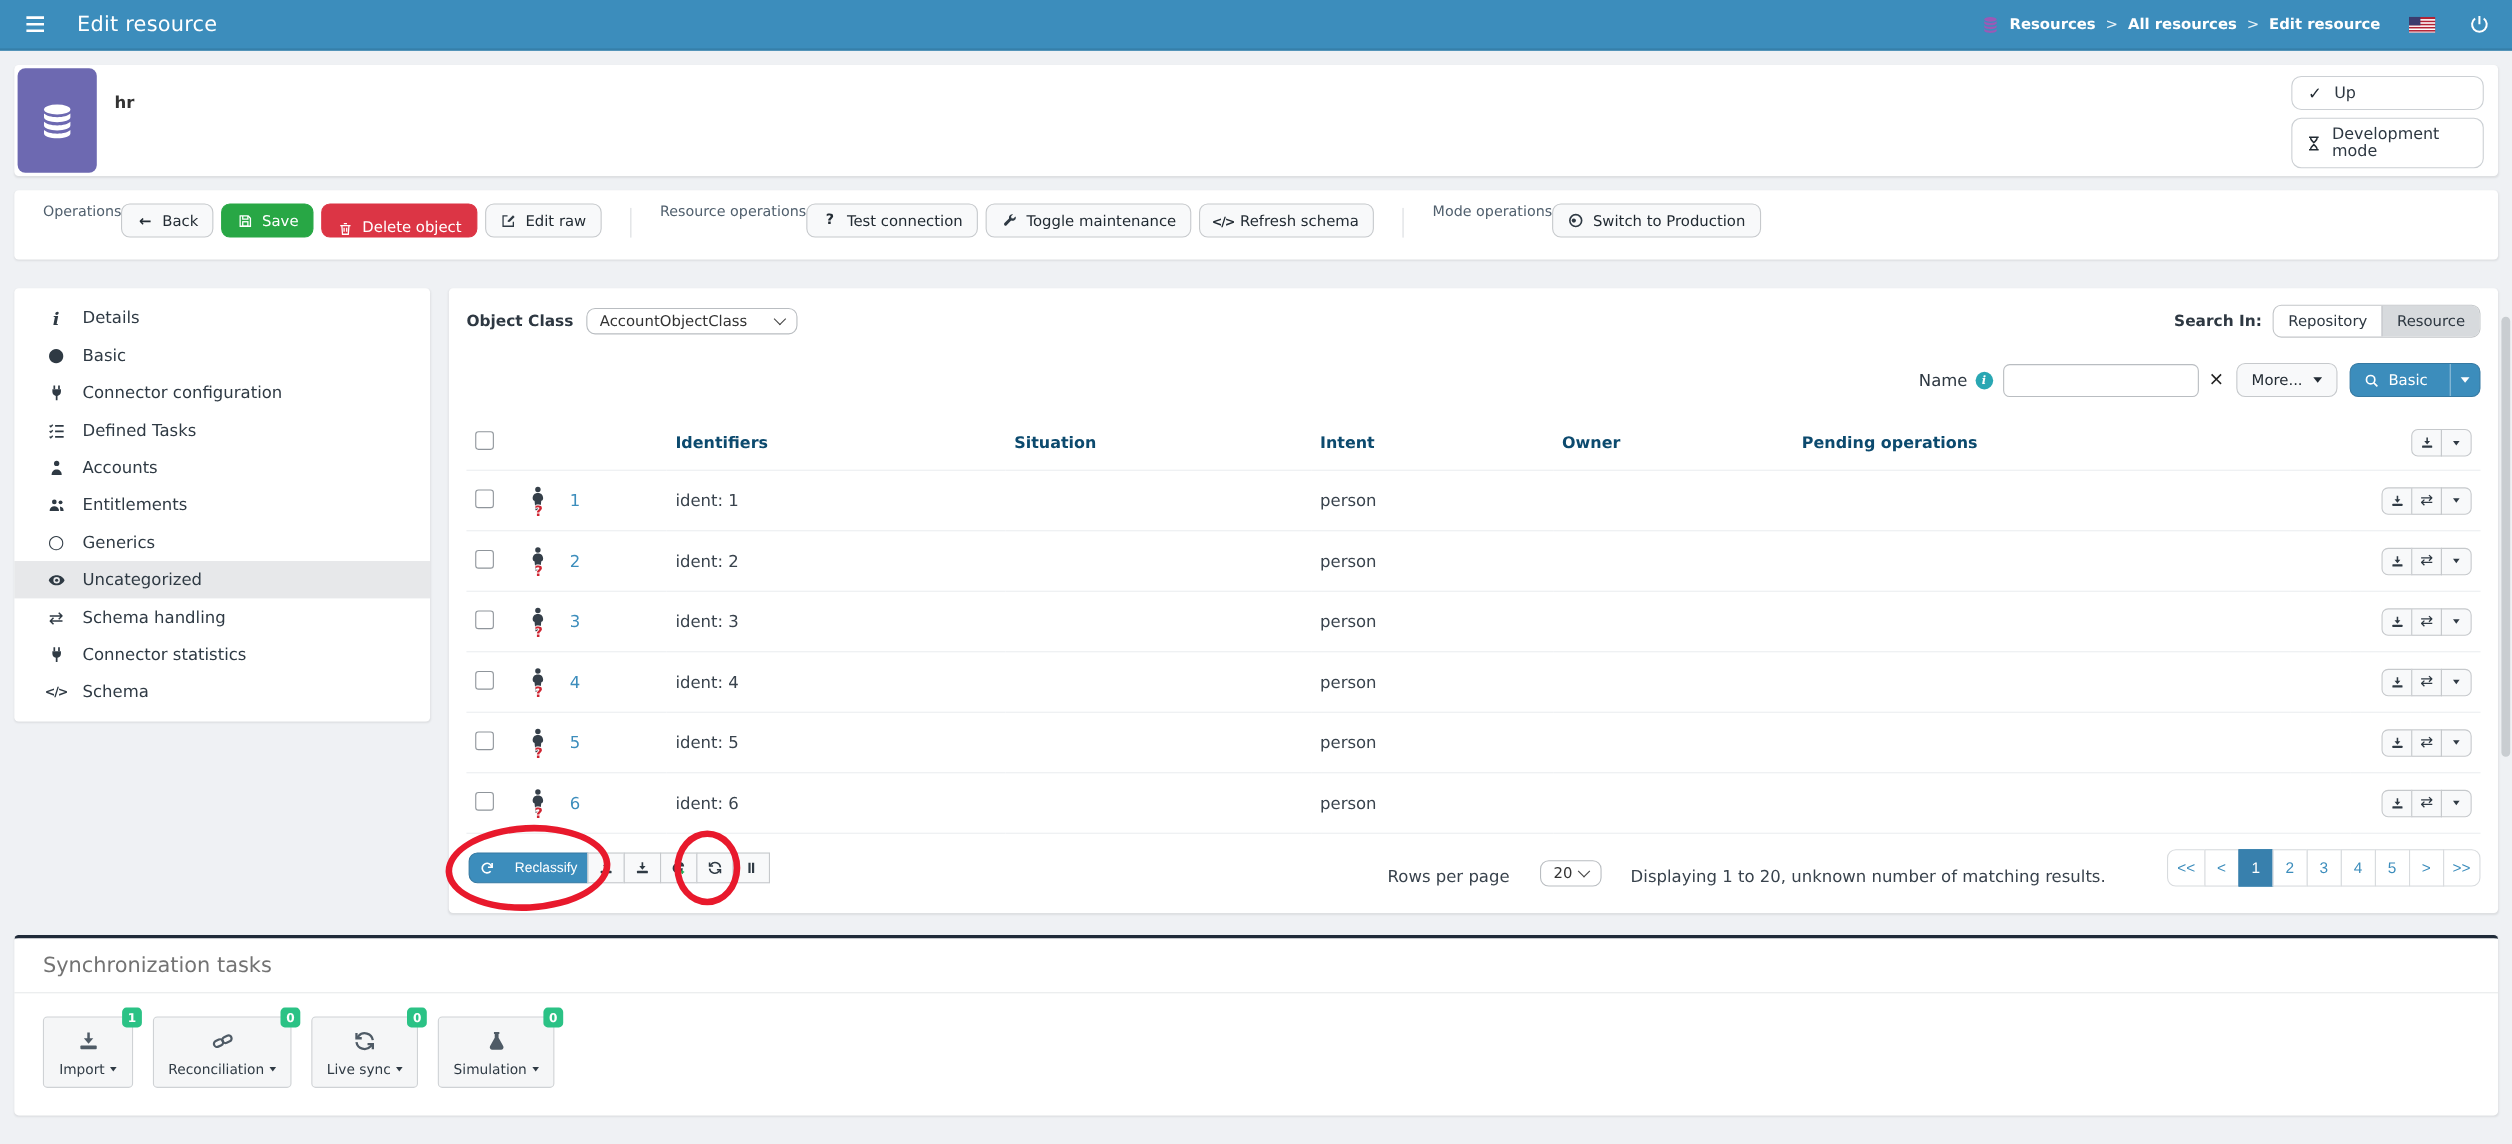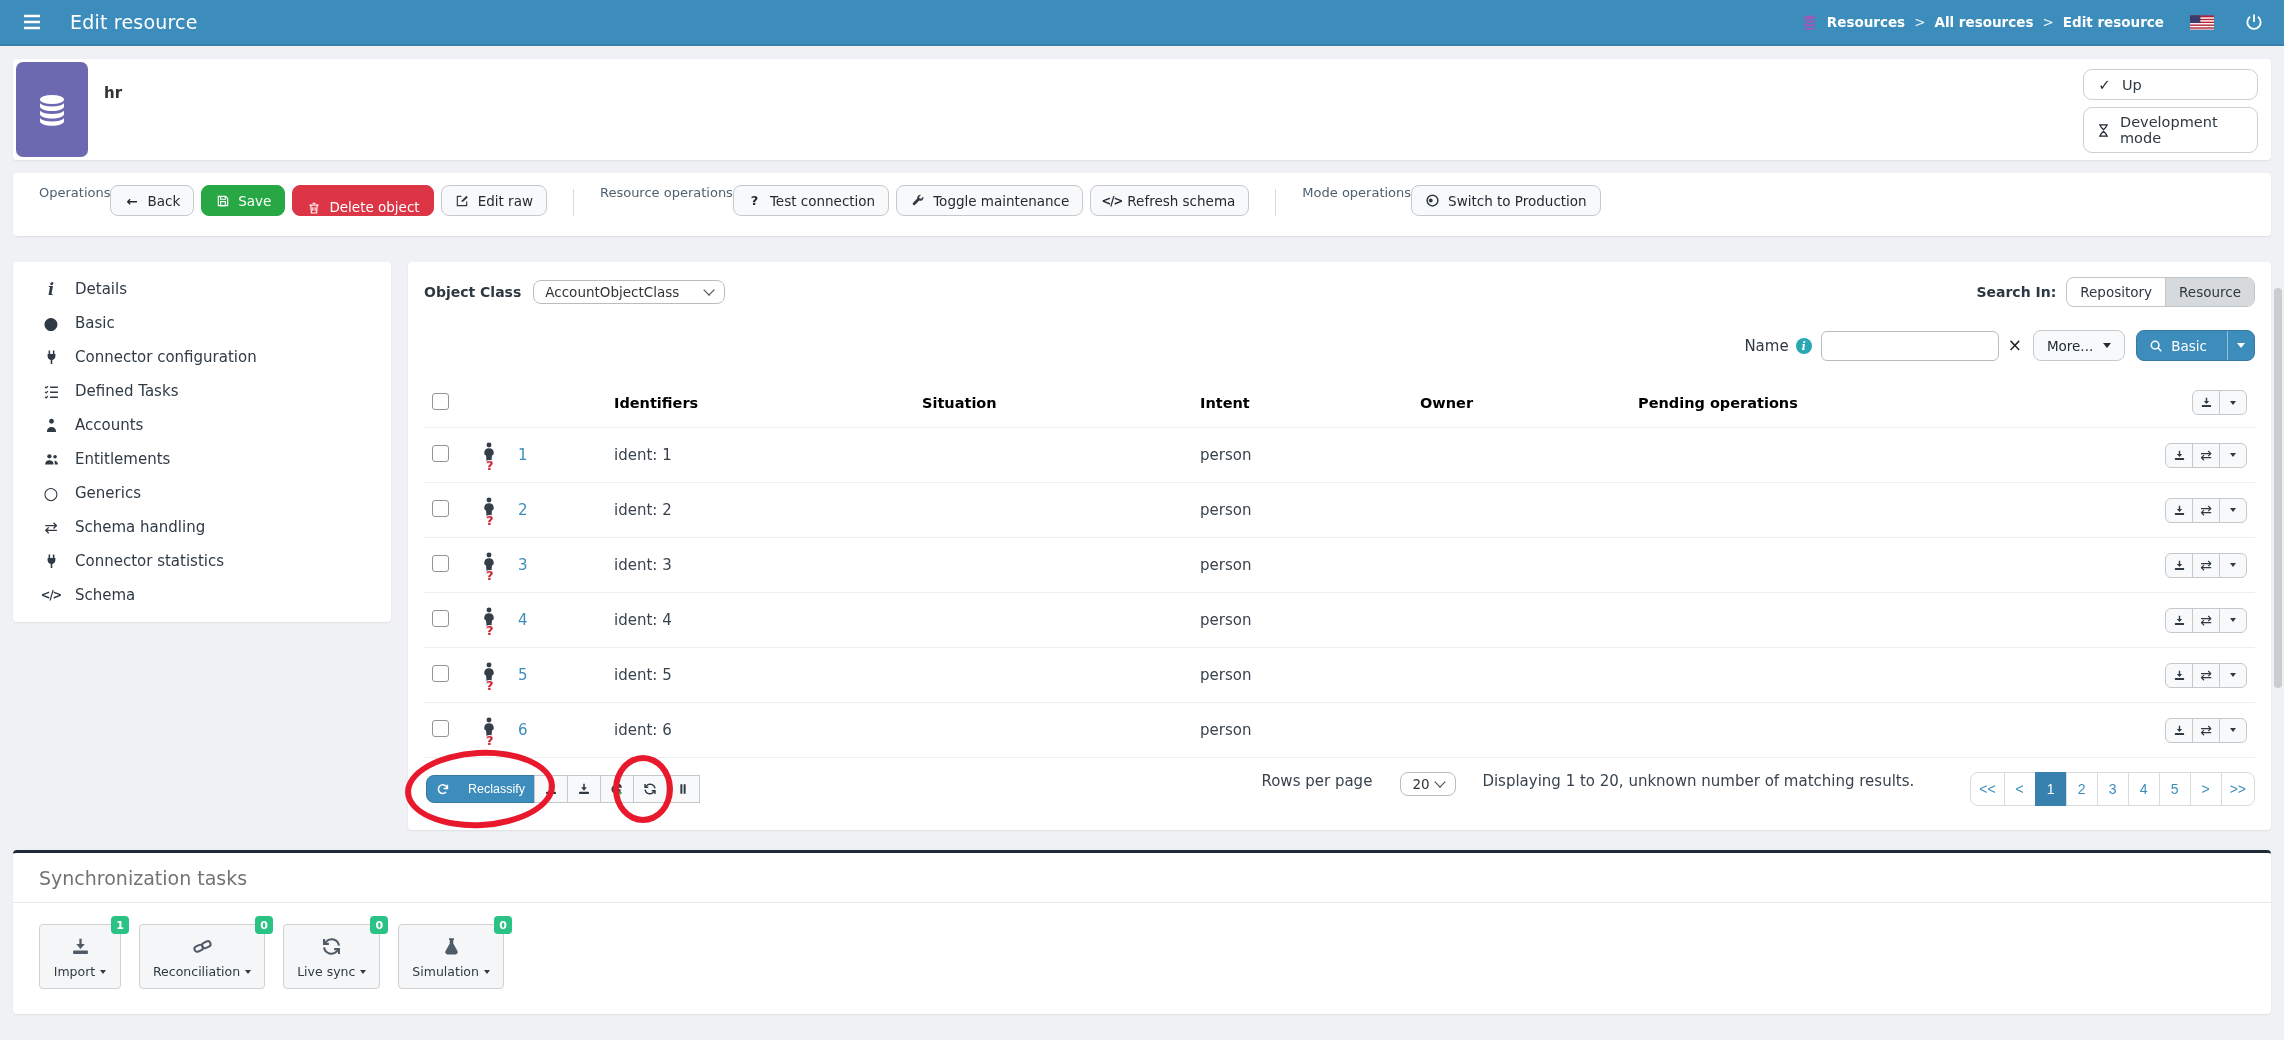--- a/index.html
+++ b/index.html
@@ -89,21 +89,21 @@
   .xclear { font-size:17px; color:#222; margin:0 11px 0 9px; cursor:pointer; line-height:1; }
   .caret { width:0; height:0; border-left:4px solid transparent; border-right:4px solid transparent;
     border-top:5px solid currentColor; display:inline-block; }
   .basic-btn { margin-left:11px; padding:0; overflow:hidden; }
   .basic-main { display:inline-flex; align-items:center; gap:8px; padding:0 12px; height:100%; }
   .basic-car { border-left:1px solid rgba(255,255,255,.45); height:100%; display:inline-flex; align-items:center; padding:0 9px; }
   .basic-btn .sic { width:14px; height:14px; display:inline-flex; }
 
   
   table { width:100%; border-collapse:collapse; margin-top:18px; table-layout:fixed; }
-  th { text-align:left; font-size:14.5px; font-weight:700; color:#000000; padding:11px 8px 12px; }
+  th { text-align:left; font-size:14.5px; font-weight:700; color:#0c4a6e; padding:11px 8px 12px; }
   td { padding:13px 8px; border-top:1px solid #eceef0; font-size:15px; color:#39434d; vertical-align:middle; }
   tbody tr:last-child td { border-bottom:1px solid #eceef0; }
   .cbx { width:17px; height:17px; border:1.6px solid #8f959b; border-radius:3px; display:inline-block; background:#fff; cursor:pointer; }
   .avcell { display:flex; align-items:center; gap:18px; }
   .person-wrap { position:relative; width:22px; height:28px; display:inline-block; }
   .person-wrap svg { width:22px; height:28px; }
   .qmark { position:absolute; left:8px; bottom:-4px; color:#cf2331; font-weight:700; font-size:13px;
     text-shadow:-1px 0 #fff, 1px 0 #fff, 0 1px #fff, 0 -1px #fff; }
   .rid { color:#3c8dbc; text-decoration:none; font-size:15px; }
   .mini-group { display:inline-flex; }
@@ -122,21 +122,21 @@
   .jbtn { height:28px; background:#f8f9fa; border:1px solid #c6c9cc; display:inline-flex; align-items:center;
     justify-content:center; padding:0 9px; margin-left:-1px; color:#2f3a44; font-size:12.5px; cursor:pointer; gap:18px; }
   .jbtn:first-child { margin-left:0; border-radius:8px 0 0 8px; }
   .jbtn:last-child { border-radius:0 8px 8px 0; }
   .jbtn svg { width:14px; height:14px; }
   .jbtn-primary { background:#3c8dbc; border-color:#3579a2; color:#fff; }
   .ellipse { position:absolute; border:6px solid #e8192c; border-radius:50%; pointer-events:none; z-index:5; }
   .ell-1 { left:-21px; top:-25px; width:150px; height:78px; transform:rotate(-3deg); }
   .ell-2 { left:187px; top:-20px; width:60px; height:68px; }
 
-  .tfoot-right { margin-left:auto; display:flex; align-items:flex-start; }
+  .tfoot-right { margin-left:auto; display:flex; align-items:flex-end; }
   .rpp-lbl { font-size:15px; color:#39434d; }
   .rpp-select { width:56px; margin-left:28px; }
   .summary { font-size:15px; color:#39434d; margin-left:26px; }
   .pager { display:inline-flex; margin-left:56px; }
   .pbtn { min-width:32px; height:34px; background:#fff; border:1px solid #d8dbde; color:#3c8dbc; font-size:14px;
     display:inline-flex; align-items:center; justify-content:center; margin-left:-1px; cursor:pointer; padding:0 8px; }
   .pbtn:first-child { margin-left:0; border-radius:8px 0 0 8px; }
   .pbtn:last-child { border-radius:0 8px 8px 0; }
   .pbtn.pag-active { background:#3880ad; border-color:#3880ad; color:#fff; }
 
@@ -365,20 +365,29 @@
                 <path d="M16.2 13.5c2.8.4 4.8 2.4 4.8 5.5h-4.2z" fill="currentColor"></path>
               </svg>
             </span>
             <span class="side-label">Entitlements</span>
           </div>
           <div class="side-item">
             <span class="side-ic">
               <span style="font-size:17px;">○</span>
             </span>
             <span class="side-label">Generics</span>
+          </div>
+          <div class="side-item active">
+            <span class="side-ic">
+              <svg viewBox="0 0 24 24">
+                <path d="M12 5.5C7 5.5 3.3 8.4 1.8 12 3.3 15.6 7 18.5 12 18.5s8.7-2.9 10.2-6.5C20.7 8.4 17 5.5 12 5.5zm0 10.7a4.2 4.2 0 1 1 0-8.4 4.2 4.2 0 0 1 0 8.4z" fill="currentColor"></path>
+                <circle cx="12" cy="12" r="2" fill="currentColor"></circle>
+              </svg>
+            </span>
+            <span class="side-label">Uncategorized</span>
           </div>
           <div class="side-item">
             <span class="side-ic">
               <span style="font-size:16px;">⇄</span>
             </span>
             <span class="side-label">Schema handling</span>
           </div>
           <div class="side-item">
             <span class="side-ic">
               <svg viewBox="0 0 24 24">

